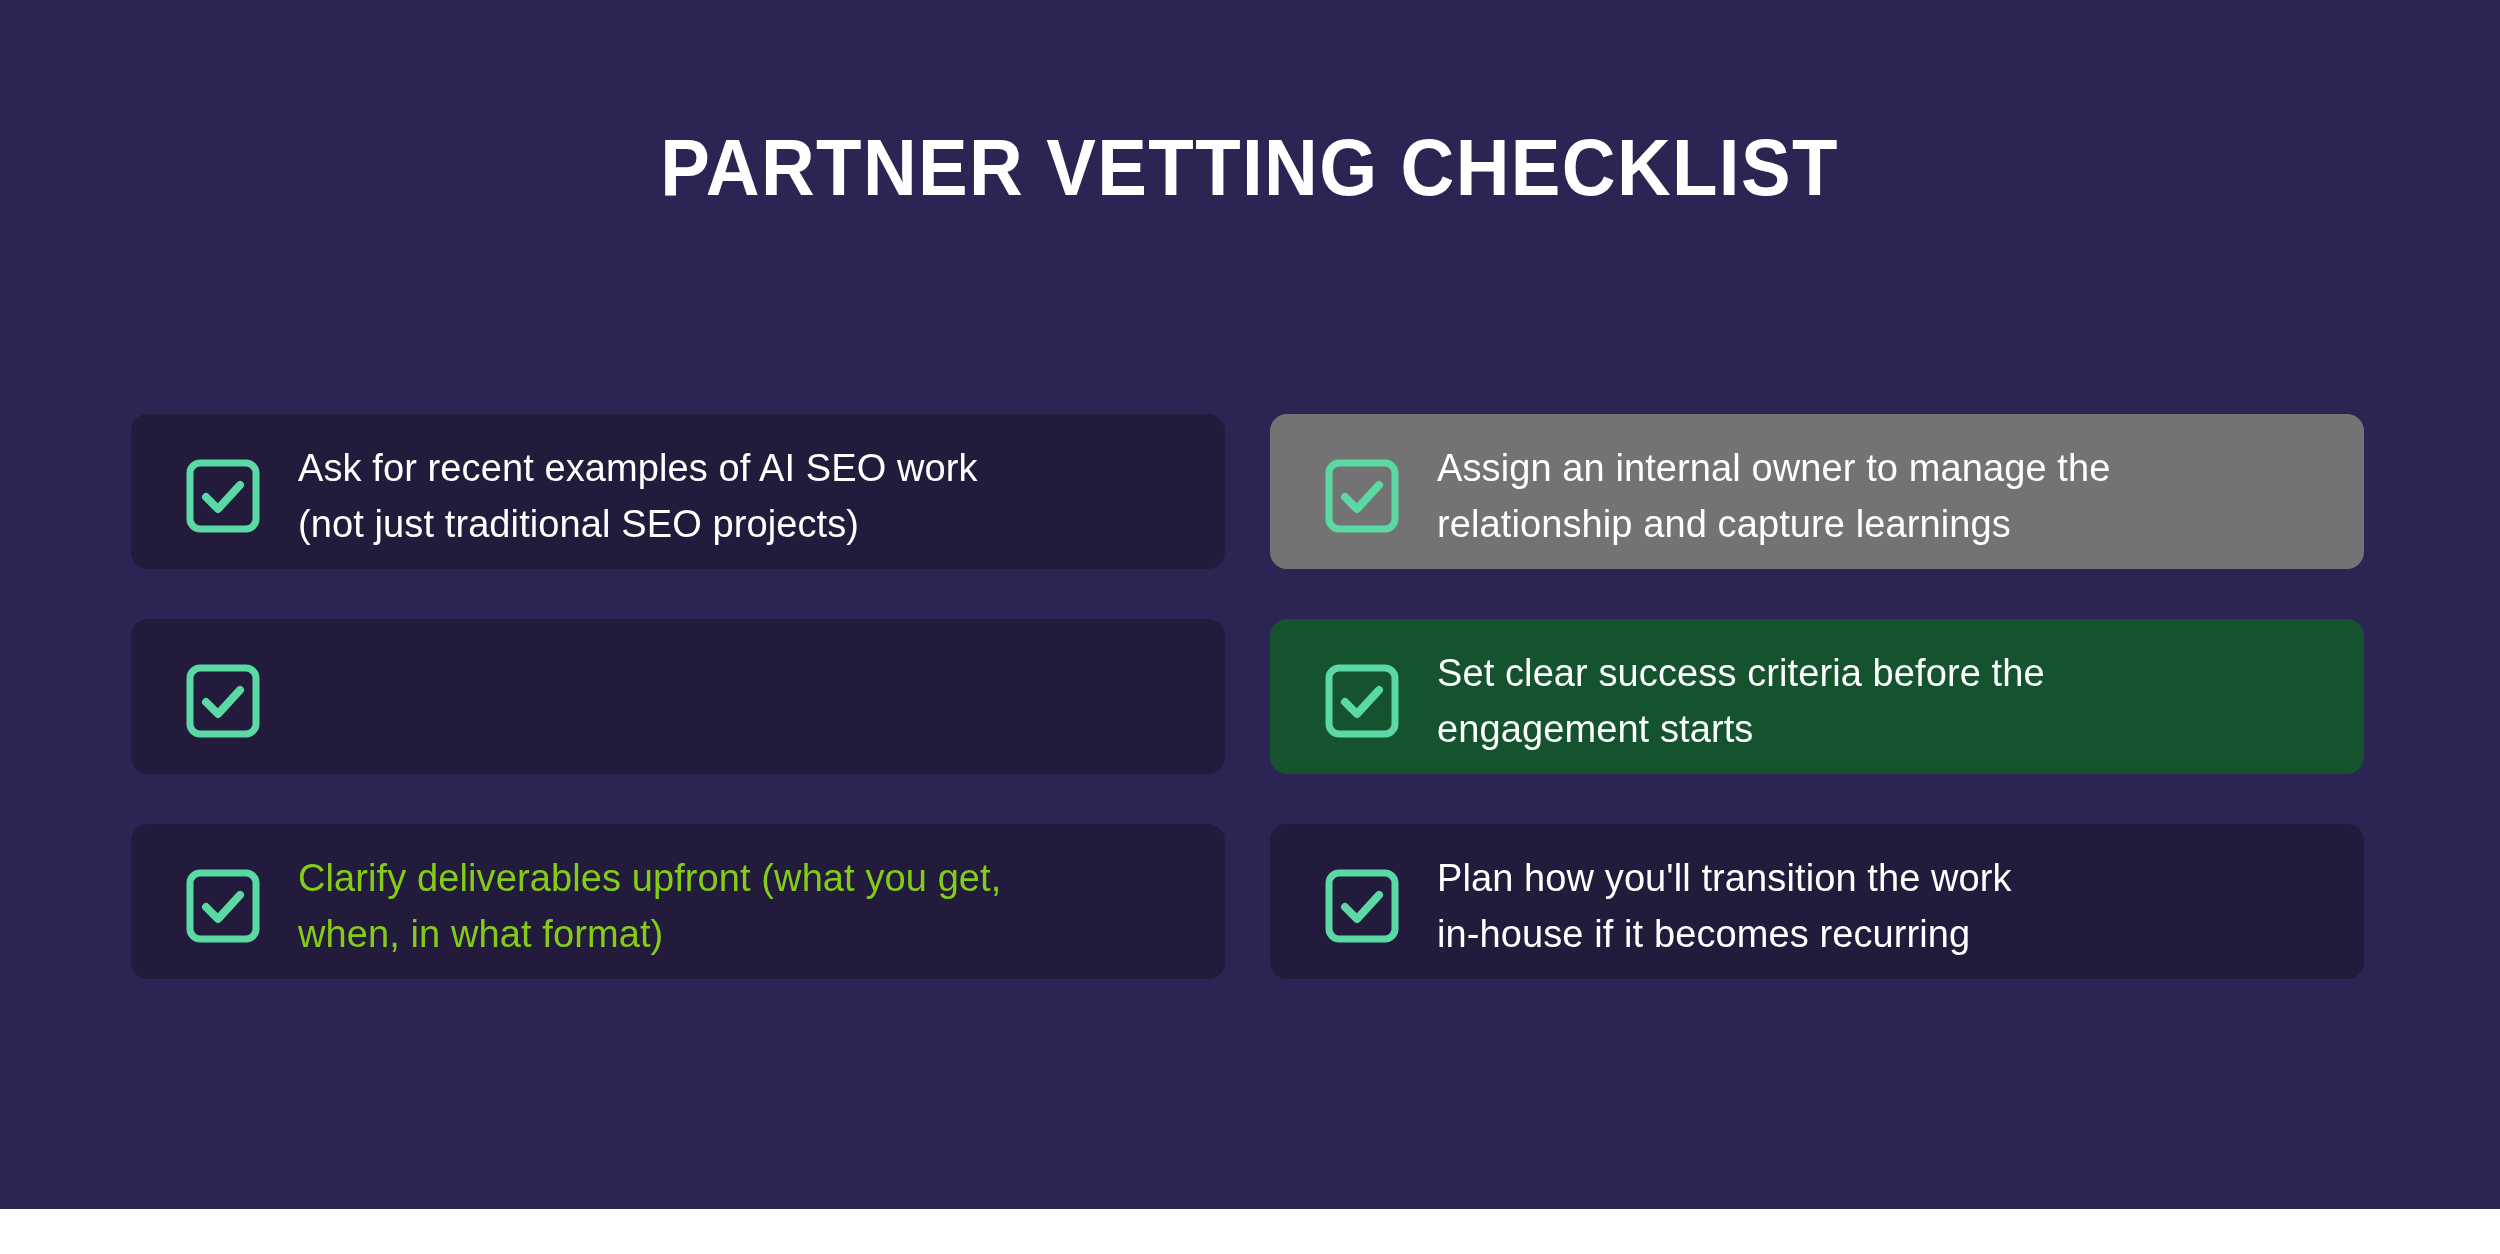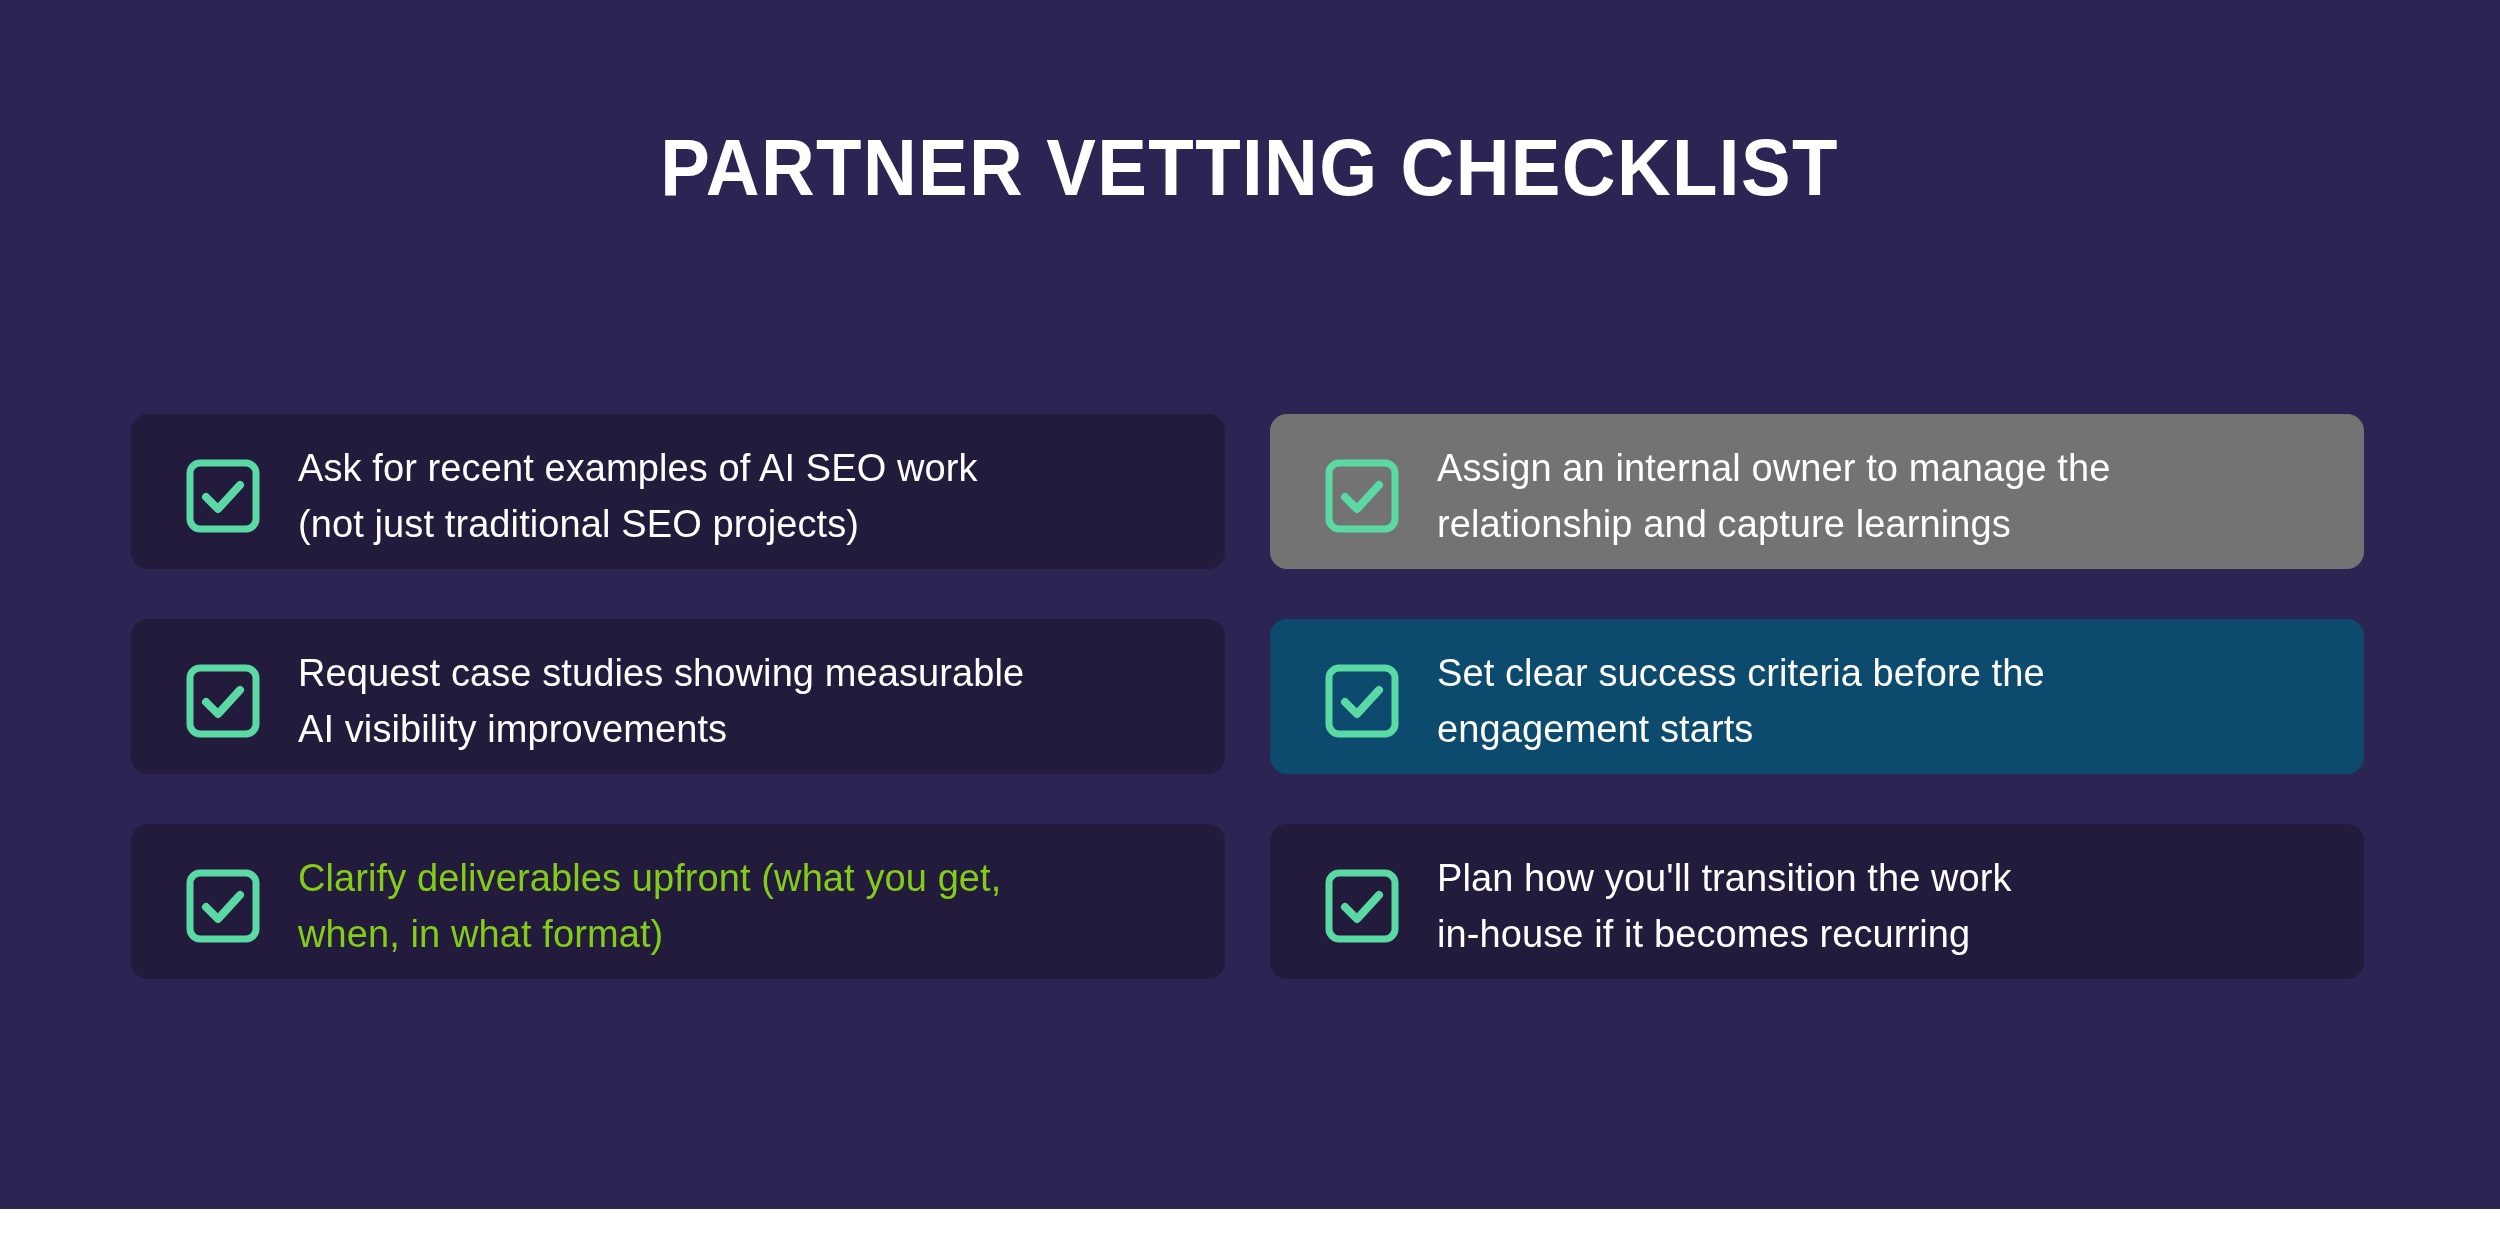--- a/index.html
+++ b/index.html
@@ -124,25 +124,23 @@
 relationship and capture learnings</span>
     </div>
 
     <div class="check-card" style="background: rgb(34, 27, 60);">
       <span class="check-icon">
         <svg viewBox="0 0 74 74" xmlns="http://www.w3.org/2000/svg" aria-hidden="true">
           <rect x="4" y="4" width="66" height="66" rx="10" ry="10" fill="none" stroke="#5BD9A4" stroke-width="7"></rect>
           <path d="M20 38 L32 50 L54 26" fill="none" stroke="#5BD9A4" stroke-width="8" stroke-linecap="round" stroke-linejoin="round"></path>
         </svg>
       </span>
-      <span class="check-text" style="color: rgb(255, 255, 255);">Request case studies showing measurable
-AI visibility improvements</span>
     </div>
 
-    <div class="check-card" style="background: #0c4a6e; justify-content: flex-end;">
+    <div class="check-card" style="background: #14532d; justify-content: flex-end;">
       <span class="check-icon">
         <svg viewBox="0 0 74 74" xmlns="http://www.w3.org/2000/svg" aria-hidden="true">
           <rect x="4" y="4" width="66" height="66" rx="10" ry="10" fill="none" stroke="#5BD9A4" stroke-width="7"></rect>
           <path d="M20 38 L32 50 L54 26" fill="none" stroke="#5BD9A4" stroke-width="8" stroke-linecap="round" stroke-linejoin="round"></path>
         </svg>
       </span>
       <span class="check-text" style="color: rgb(255, 255, 255);">Set clear success criteria before the
 engagement starts</span>
     </div>
 

